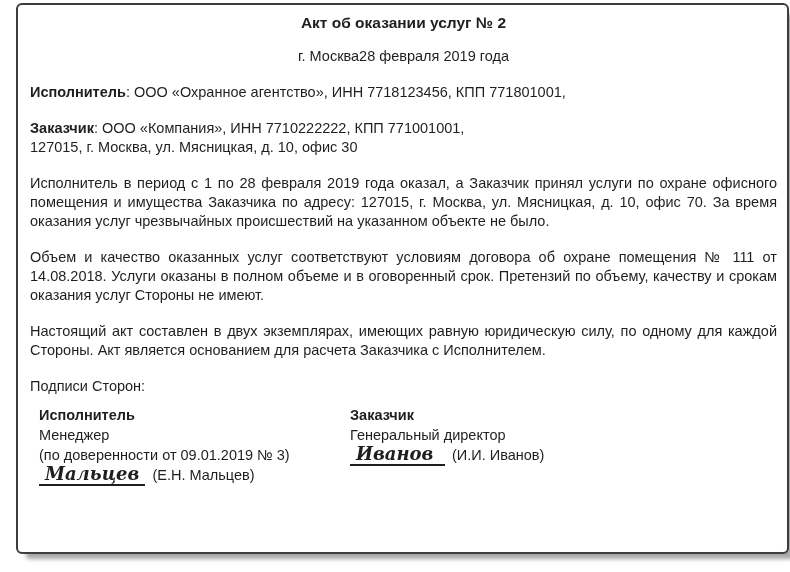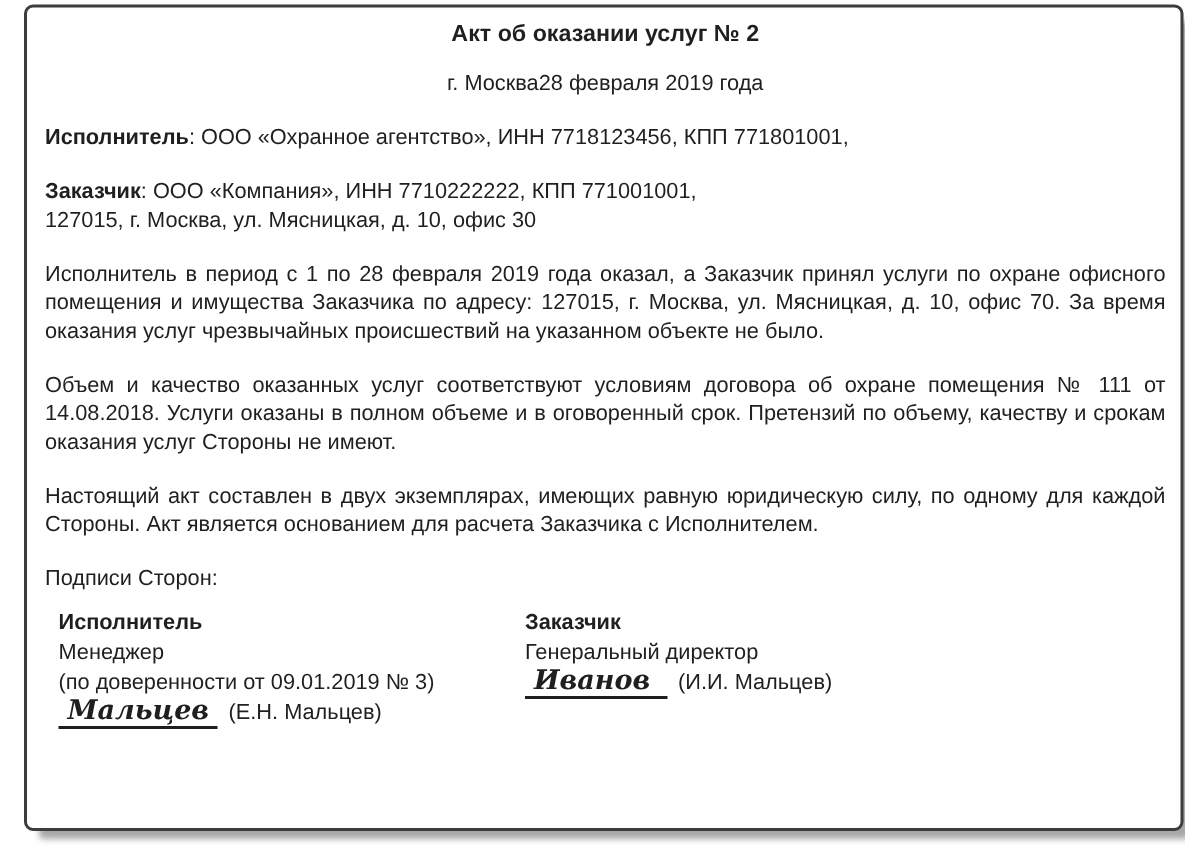--- a/index.html
+++ b/index.html
@@ -106,19 +106,19 @@
       <div>(по доверенности от 09.01.2019 № 3)</div>
       <div class="sig-row">
         <span class="sig-line">Мальцев</span><span>(Е.Н. Мальцев)</span>
       </div>
     </div>
 
     <div class="sig-col right">
       <div class="b">Заказчик</div>
       <div>Генеральный директор</div>
       <div class="sig-row">
-        <span class="sig-line">Иванов</span><span>(И.И. Мальцев)</span>
+        <span class="sig-line">Иванов</span><span>(И.И. Иванов)</span>
       </div>
     </div>
 
   </div>
 
 </div>
 
 </body></html>

